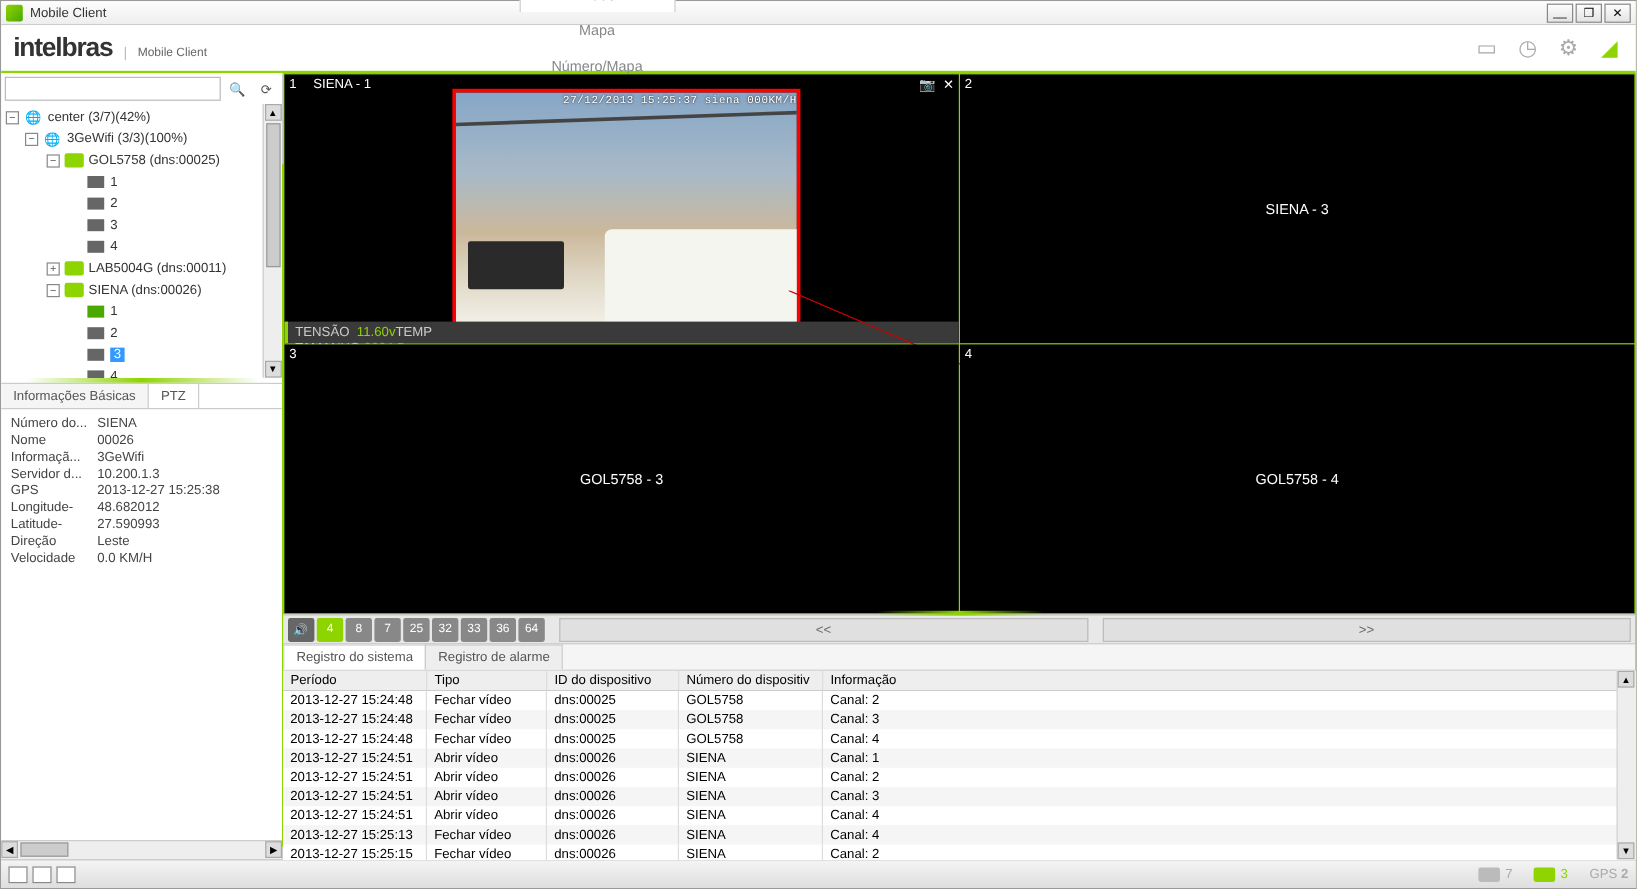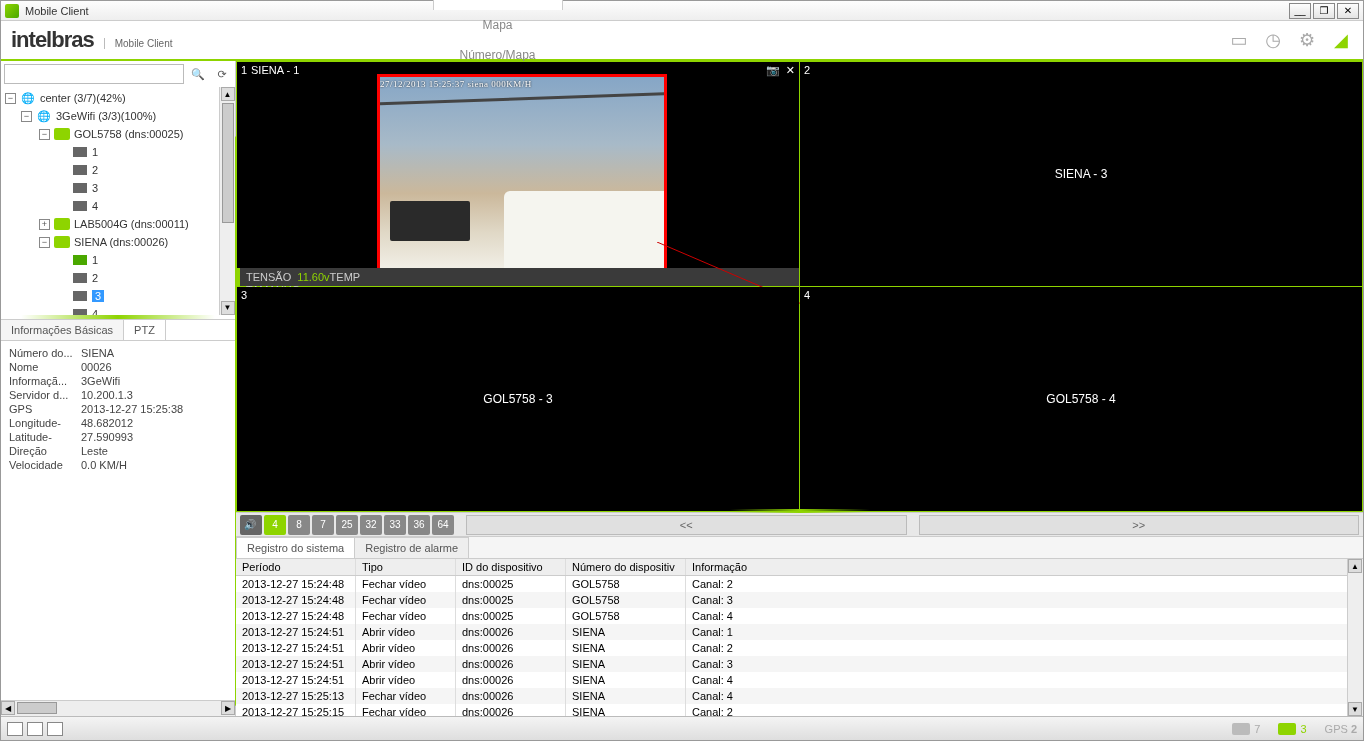--- a/index.html
+++ b/index.html
@@ -62,26 +62,26 @@
 .hscroll { height: 16px; background: #eee; border-top: 1px solid #ccc; display: flex; }
 .hscroll .scroll-arrow { height: 14px; }
 .hscroll-track { flex: 1; position: relative; }
 .hscroll-thumb { position: absolute; left: 2px; top: 1px; height: 12px; width: 40px; background: #ccc; border: 1px solid #999; }
 
 
 .content { flex: 1; display: flex; flex-direction: column; background: #444; }
 .video-grid { flex: 1; display: grid; grid-template-columns: 1fr 1fr; grid-template-rows: 1fr 1fr; gap: 1px; background: #8ed400; border: 1px solid #8ed400; }
 .cell { background: #000; color: #fff; position: relative; display: flex; align-items: center; justify-content: center; font-size: 12px; }
 .cell-index { position: absolute; top: 2px; left: 4px; font-size: 11px; color: #fff; }
-.cell-title { position: absolute; top: 2px; left: 14px; font-size: 11px; }
+.cell-title { position: absolute; top: 2px; left: 24px; font-size: 11px; }
 .cell-icons { position: absolute; top: 2px; right: 4px; display: flex; gap: 6px; color: #fff; font-size: 12px; }
 .cell-center { color: #fff; font-size: 12px; }
 
 .video-frame { position: absolute; top: 12px; left: 140px; width: 290px; height: 200px; border: 3px solid #f00; background: linear-gradient(to bottom, #86a6c6 0%, #a8bac8 35%, #cbb89b 60%, #e0d8c6 80%, #f2f0e8 100%); overflow: hidden; }
-.video-timestamp { position: absolute; top: 2px; width: 100%; text-align: left; color: #fff; font-size: 9px; font-family: Liberation Serif, serif; text-shadow: 0 0 2px #000; letter-spacing: 0.5px; }
+.video-timestamp { position: absolute; top: 2px; width: 100%; text-align: right; color: #fff; font-size: 9px; font-family: Liberation Mono, monospace; text-shadow: 0 0 2px #000; letter-spacing: 0.5px; }
 
 .info-strip { position: absolute; bottom: 0; left: 0; right: 0; background: #3a3a3a; border-left: 3px solid #8ed400; padding: 3px 6px; font-size: 10px; color: #ccc; display: flex; }
 .info-strip .g { color: #8ed400; }
 
 
 .grid-controls { height: 24px; background: #e8e8e8; display: flex; align-items: center; padding: 2px 4px; border-top: 1px solid #ccc; gap: 2px; }
 .gc-btn { width: 22px; height: 20px; background: #888; color: #fff; display: flex; align-items: center; justify-content: center; font-size: 10px; cursor: pointer; border-radius: 2px; }
 .gc-btn.active { background: #8ed400; }
 .gc-btn.sound { background: #666; }
 .nav-btn { flex: 1; height: 20px; background: #e0e0e0; border: 1px solid #bbb; display: flex; align-items: center; justify-content: center; cursor: pointer; color: #666; margin-left: 10px; }

